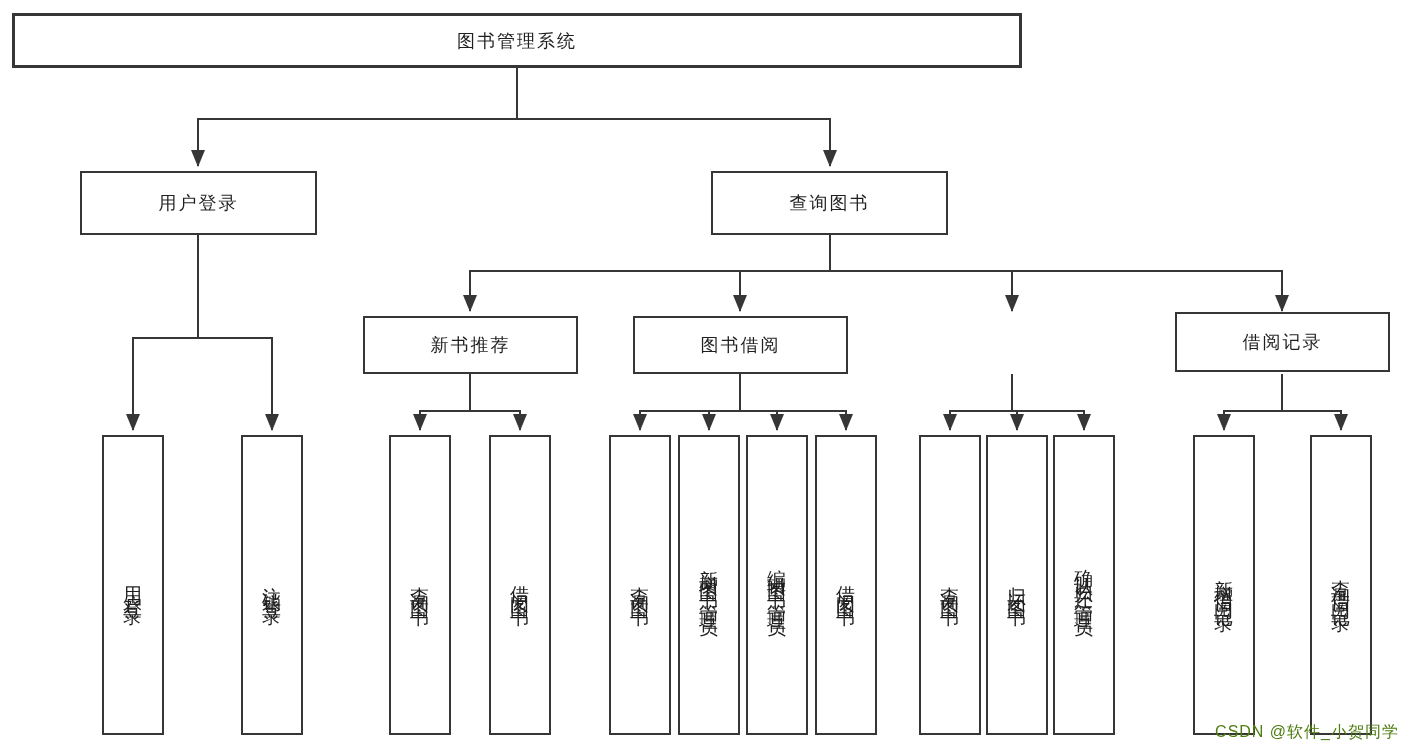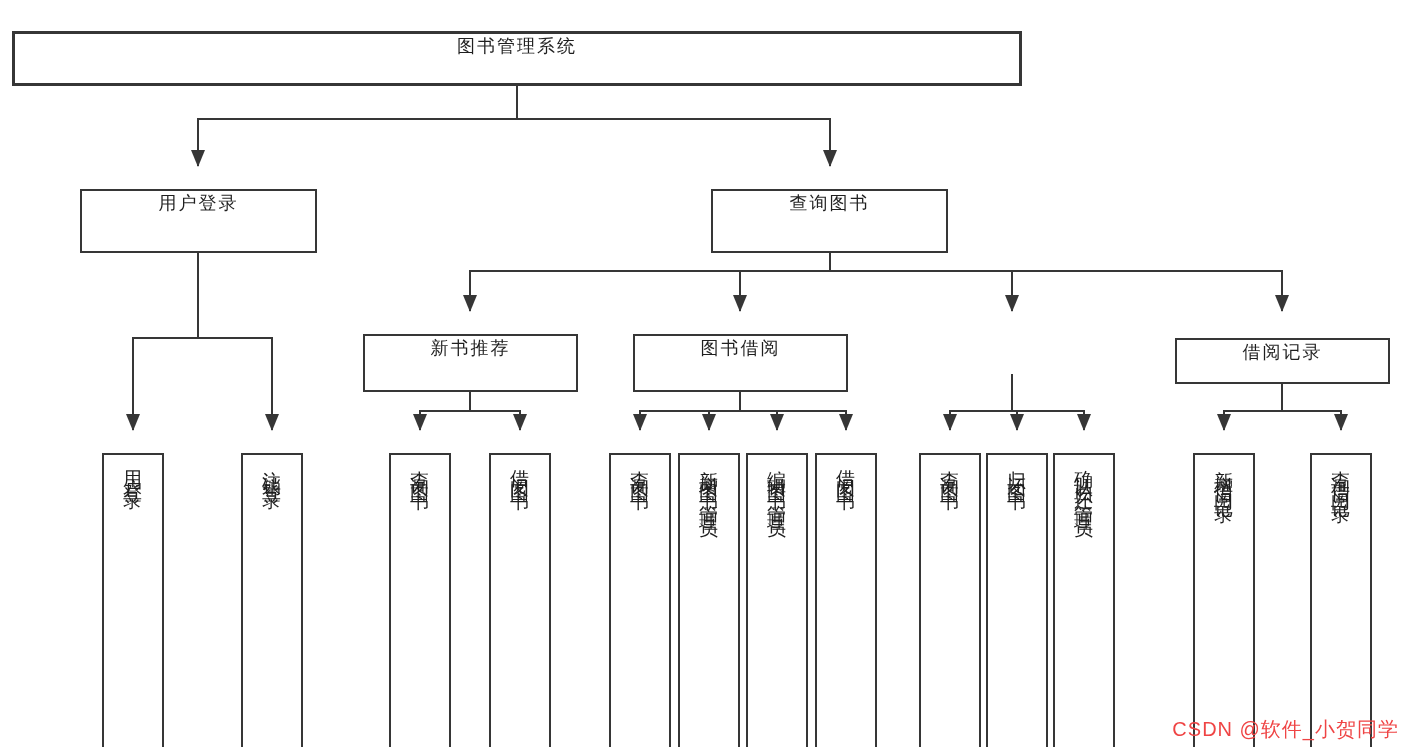--- a/index.html
+++ b/index.html
@@ -21,46 +21,45 @@
     top: 0;
     width: 1405px;
     height: 747px;
   }
   .node {
     position: absolute;
     box-sizing: border-box;
     background: #ffffff;
     border: 2px solid #363636;
     display: flex;
-    align-items: flex-start;
+    align-items: center;
     justify-content: center;
     color: #1f1f1f;
-    margin-top: 18px;
   }
   .node.root {
     border-width: 3px;
   }
   .node.h span {
     font-size: 18px;
     letter-spacing: 2px;
     white-space: nowrap;
   }
   .node.v span {
     writing-mode: vertical-rl;
     text-orientation: mixed;
     font-size: 19px;
     letter-spacing: 7px;
     line-height: 1;
   }
   .watermark {
     position: absolute;
     right: 6px;
     bottom: 4px;
-    font-size: 20px;
-    color: #ef4444;
+    font-size: 16px;
+    color: #4d7c0f;
     letter-spacing: 1px;
     white-space: nowrap;
   }
 </style>
 </head>
 <body>
 
 <div id="canvas">
 
   <svg id="connectors" viewBox="0 0 1405 747" xmlns="http://www.w3.org/2000/svg">
@@ -123,21 +122,21 @@
   <div class="node h" style="left:711px;top:171px;width:237px;height:64px">
     <span>查询图书</span>
   </div>
 
   <div class="node h" style="left:633px;top:316px;width:215px;height:58px">
     <span>图书借阅</span>
   </div>
   <div class="node h" style="left:363px;top:316px;width:215px;height:58px">
     <span>新书推荐</span>
   </div>
-  <div class="node h" style="left:1175px;top:320px;width:215px;height:46px">
+  <div class="node h" style="left:1175px;top:312px;width:215px;height:60px">
     <span>借阅记录</span>
   </div>
 
   <div class="node v" style="left:102px;top:435px;width:62px;height:300px">
     <span>用户登录</span>
   </div>
   <div class="node v" style="left:241px;top:435px;width:62px;height:300px">
     <span>注销登录</span>
   </div>
 

